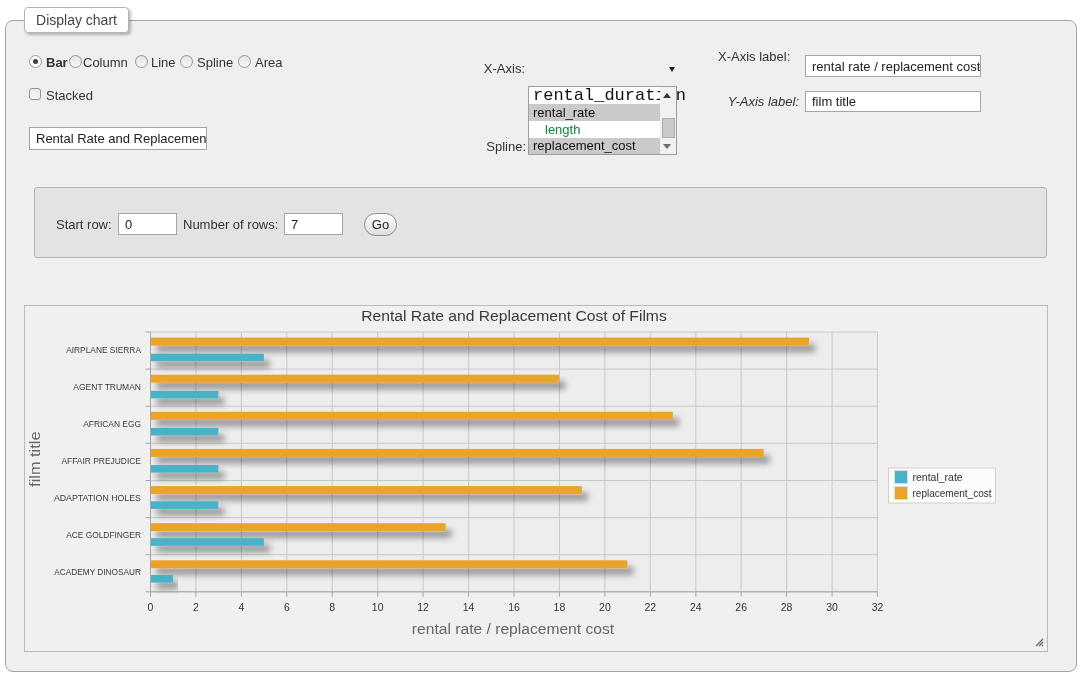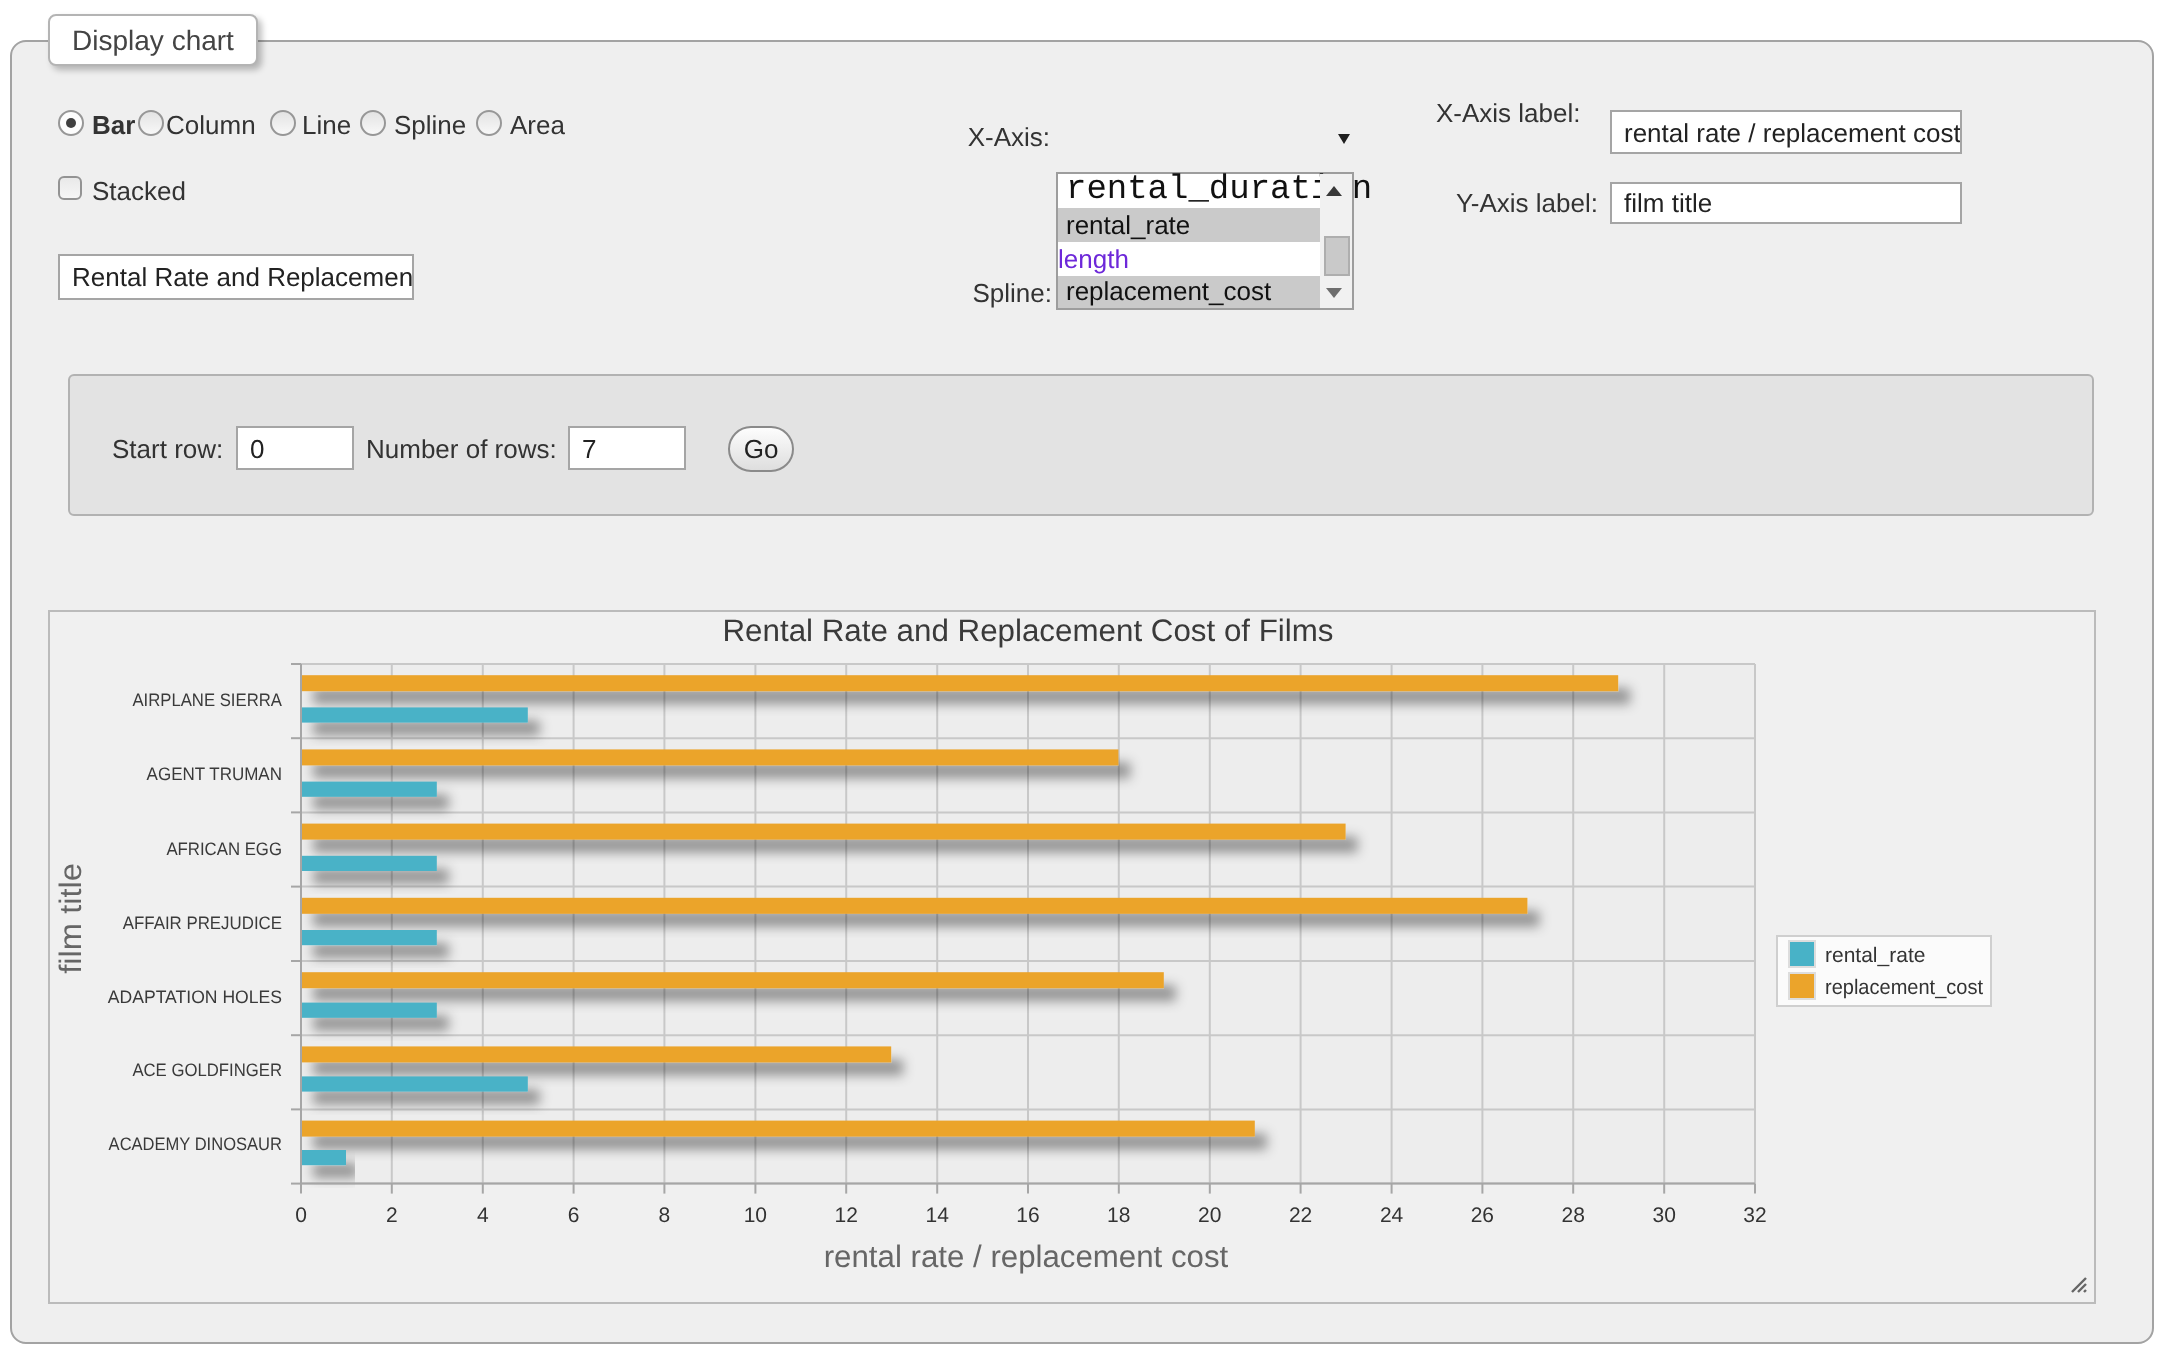--- a/index.html
+++ b/index.html
@@ -42,30 +42,30 @@
 
   <div class="abs lbl" style="left:455px;top:61px;width:70px;text-align:right;">X-Axis:</div>
   <div class="abs" style="left:668.5px;top:66.5px;width:0;height:0;border-left:3.5px solid transparent;border-right:3.5px solid transparent;border-top:5px solid #1f1f1f;"></div>
 
   <div class="abs lbl" style="left:718px;top:49px;width:80px;text-align:left;">X-Axis label:</div>
   <div class="abs inp" style="left:805px;top:55px;width:176px;height:22px;">rental rate / replacement cost</div>
 
   <div class="abs" style="left:528px;top:86px;width:149px;height:69px;background:#fff;border:1px solid #9d9d9d;"></div>
   <div class="abs" style="left:529px;top:87px;width:131px;height:17px;font-size:17px;color:#111;line-height:17px;padding-left:4px;font-family:Liberation Mono, monospace;">rental_duration</div>
   <div class="abs" style="left:529px;top:104px;width:131px;height:17px;background:#cacaca;font-size:13px;color:#111;line-height:17px;padding-left:4px;">rental_rate</div>
-  <div class="abs" style="left:529px;top:121px;width:106px;height:17px;font-size:13px;color:#6d28d9;line-height:17px;padding-left:0;">length</div>
+  <div class="abs" style="left:529px;top:121px;width:106px;height:17px;font-size:13px;color:#15803d;line-height:17px;padding-left:16px;">length</div>
   <div class="abs" style="left:529px;top:138px;width:131px;height:16px;background:#cacaca;font-size:13px;color:#111;line-height:16px;padding-left:4px;">replacement_cost</div>
 
   <div class="abs" style="left:660px;top:87px;width:16px;height:67px;background:#f1f1f1;"></div>
   <div class="abs" style="left:663px;top:93px;width:0;height:0;border-left:4.5px solid transparent;border-right:4.5px solid transparent;border-bottom:5px solid #383838;"></div>
   <div class="abs" style="left:662px;top:118px;width:13px;height:20px;background:#c9c9c9;border:1px solid #aeaeae;"></div>
   <div class="abs" style="left:663px;top:144px;width:0;height:0;border-left:4.5px solid transparent;border-right:4.5px solid transparent;border-top:5px solid #6e6e6e;"></div>
   <div class="abs lbl" style="left:455px;top:139px;width:71px;text-align:right;">Spline:</div>
 
-  <div class="abs lbl" style="left:719px;top:94px;width:80px;text-align:right;">Y-Axis label:</div>
+  <div class="abs lbl" style="left:719px;top:94px;width:80px;text-align:right;font-style:italic;">Y-Axis label:</div>
   <div class="abs inp" style="left:805px;top:91px;width:176px;height:21px;line-height:20px;">film title</div>
 
   <div class="abs" style="left:34px;top:187px;width:1013px;height:71px;background:#e3e3e3;border:1px solid #b2b2b2;border-radius:3px;"></div>
   <div class="abs lbl" style="left:56px;top:217px;">Start row:</div>
   <div class="abs inp" style="left:118px;top:213px;width:59px;height:22px;">0</div>
   <div class="abs lbl" style="left:183px;top:217px;">Number of rows:</div>
   <div class="abs inp" style="left:284px;top:213px;width:59px;height:22px;">7</div>
   <div class="abs" style="left:364px;top:213px;width:33px;height:23px;border:1px solid #8a8a8a;border-radius:12px;background:linear-gradient(#fdfdfd,#dedede);text-align:center;font-size:13px;color:#222;line-height:21px;">Go</div>
 
   <div class="abs" style="left:24px;top:305px;width:1024px;height:347px;background:#f0f0f0;border:1px solid #bbb;">

